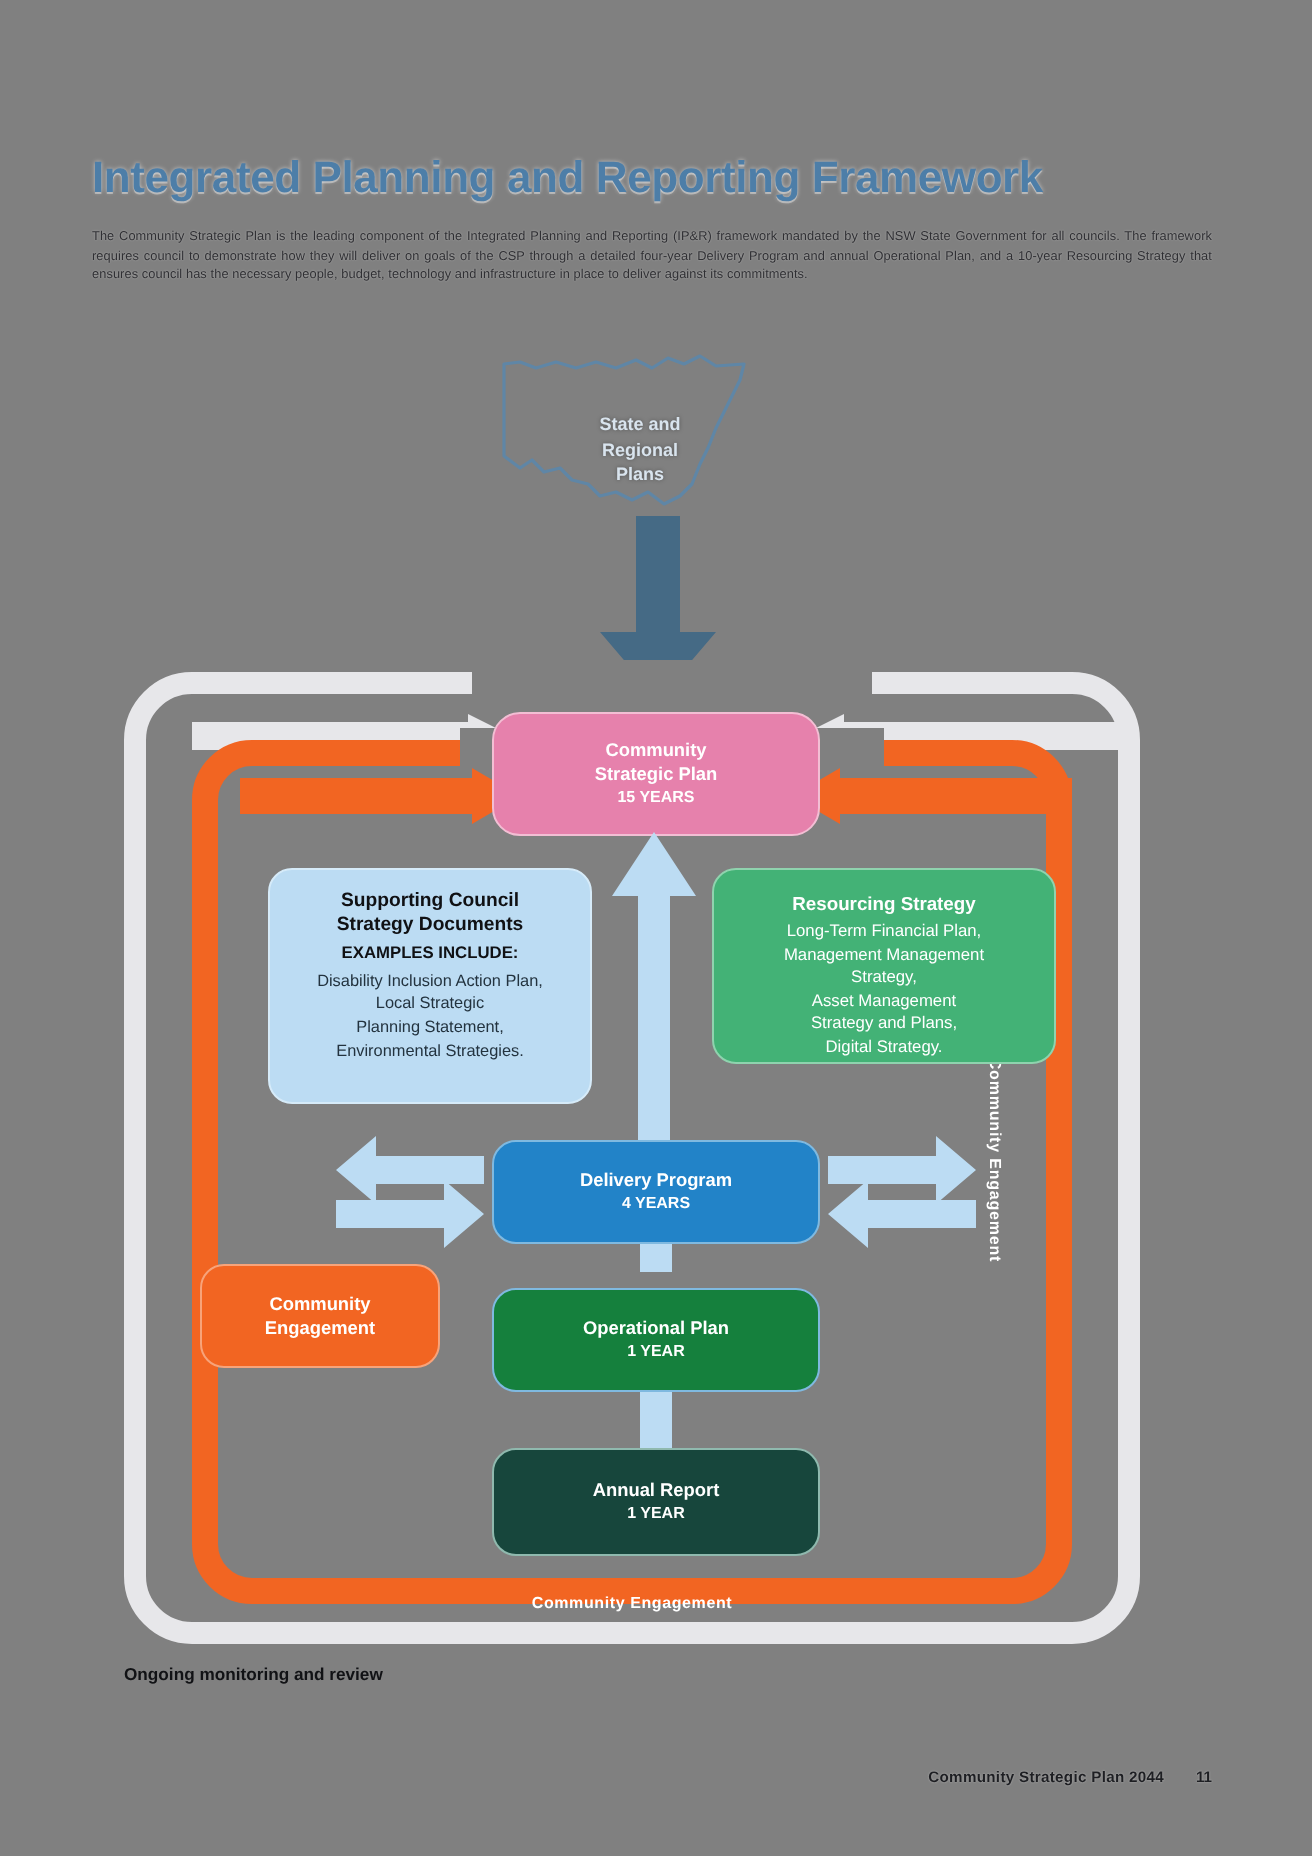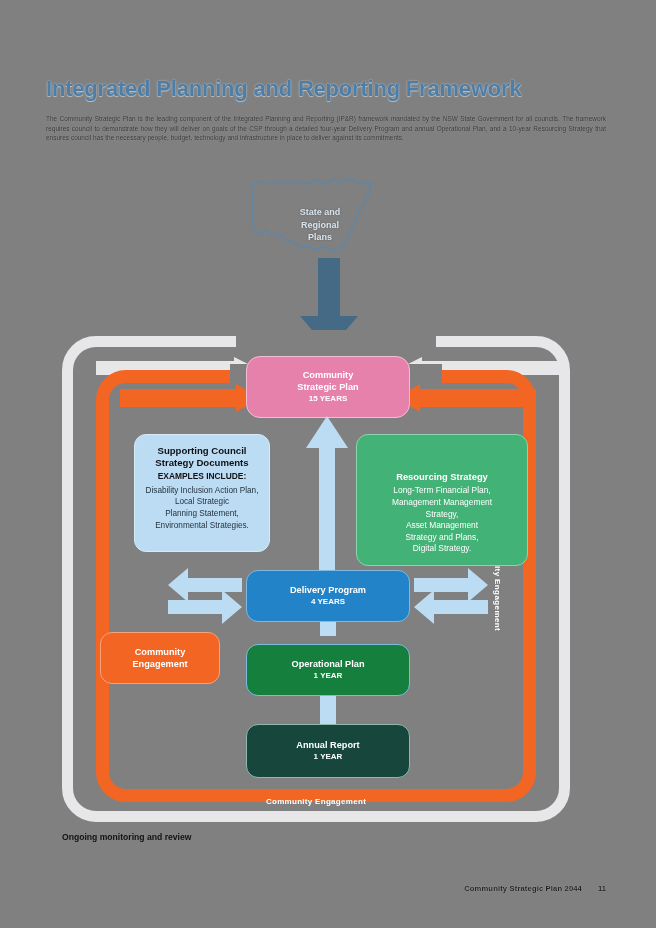--- a/index.html
+++ b/index.html
@@ -84,32 +84,32 @@
   .box .sub{font-weight:600;}
 
   .box-csp{
     left:246px;top:356px;width:164px;height:62px;
     background:#e681ac;border:1px solid #f3bed4;border-radius:14px;
     font-size:9.2px;line-height:12.2px;
   }
   .box-csp .sub{font-size:8px;}
 
   .box-support{
-    left:134px;top:434px;width:136px;height:118px;
+    left:134px;top:434px;width:162px;height:118px;
     background:#bcdcf3;border:1px solid #d6ebf9;color:#16181c;
     padding:10px 9px 8px;justify-content:flex-start;
   }
   .box-support .h1{font-size:9.6px;font-weight:700;line-height:12.4px;color:#101114;}
   .box-support .h2{font-size:8.4px;font-weight:700;line-height:12px;color:#101114;margin-top:0px;}
   .box-support .bd{font-size:8.2px;line-height:11.6px;color:#23333f;margin-top:3px;}
 
   .box-res{
-    left:356px;top:434px;width:172px;height:132px;
+    left:356px;top:434px;width:172px;height:98px;
     background:#43b276;border:1px solid #8fd3ae;
-    padding:10px 8px;justify-content:flex-end;
+    padding:10px 8px;justify-content:flex-start;
   }
   .box-res .h1{font-size:9.4px;font-weight:700;line-height:13px;margin-bottom:2px;}
   .box-res .bd{font-size:8.4px;line-height:11.6px;}
 
   .box-del{
     left:246px;top:570px;width:164px;height:52px;
     background:#2283c8;border:1px solid #7fb9e0;
     font-size:9.2px;line-height:12px;
   }
   .box-del .sub{font-size:8px;}

